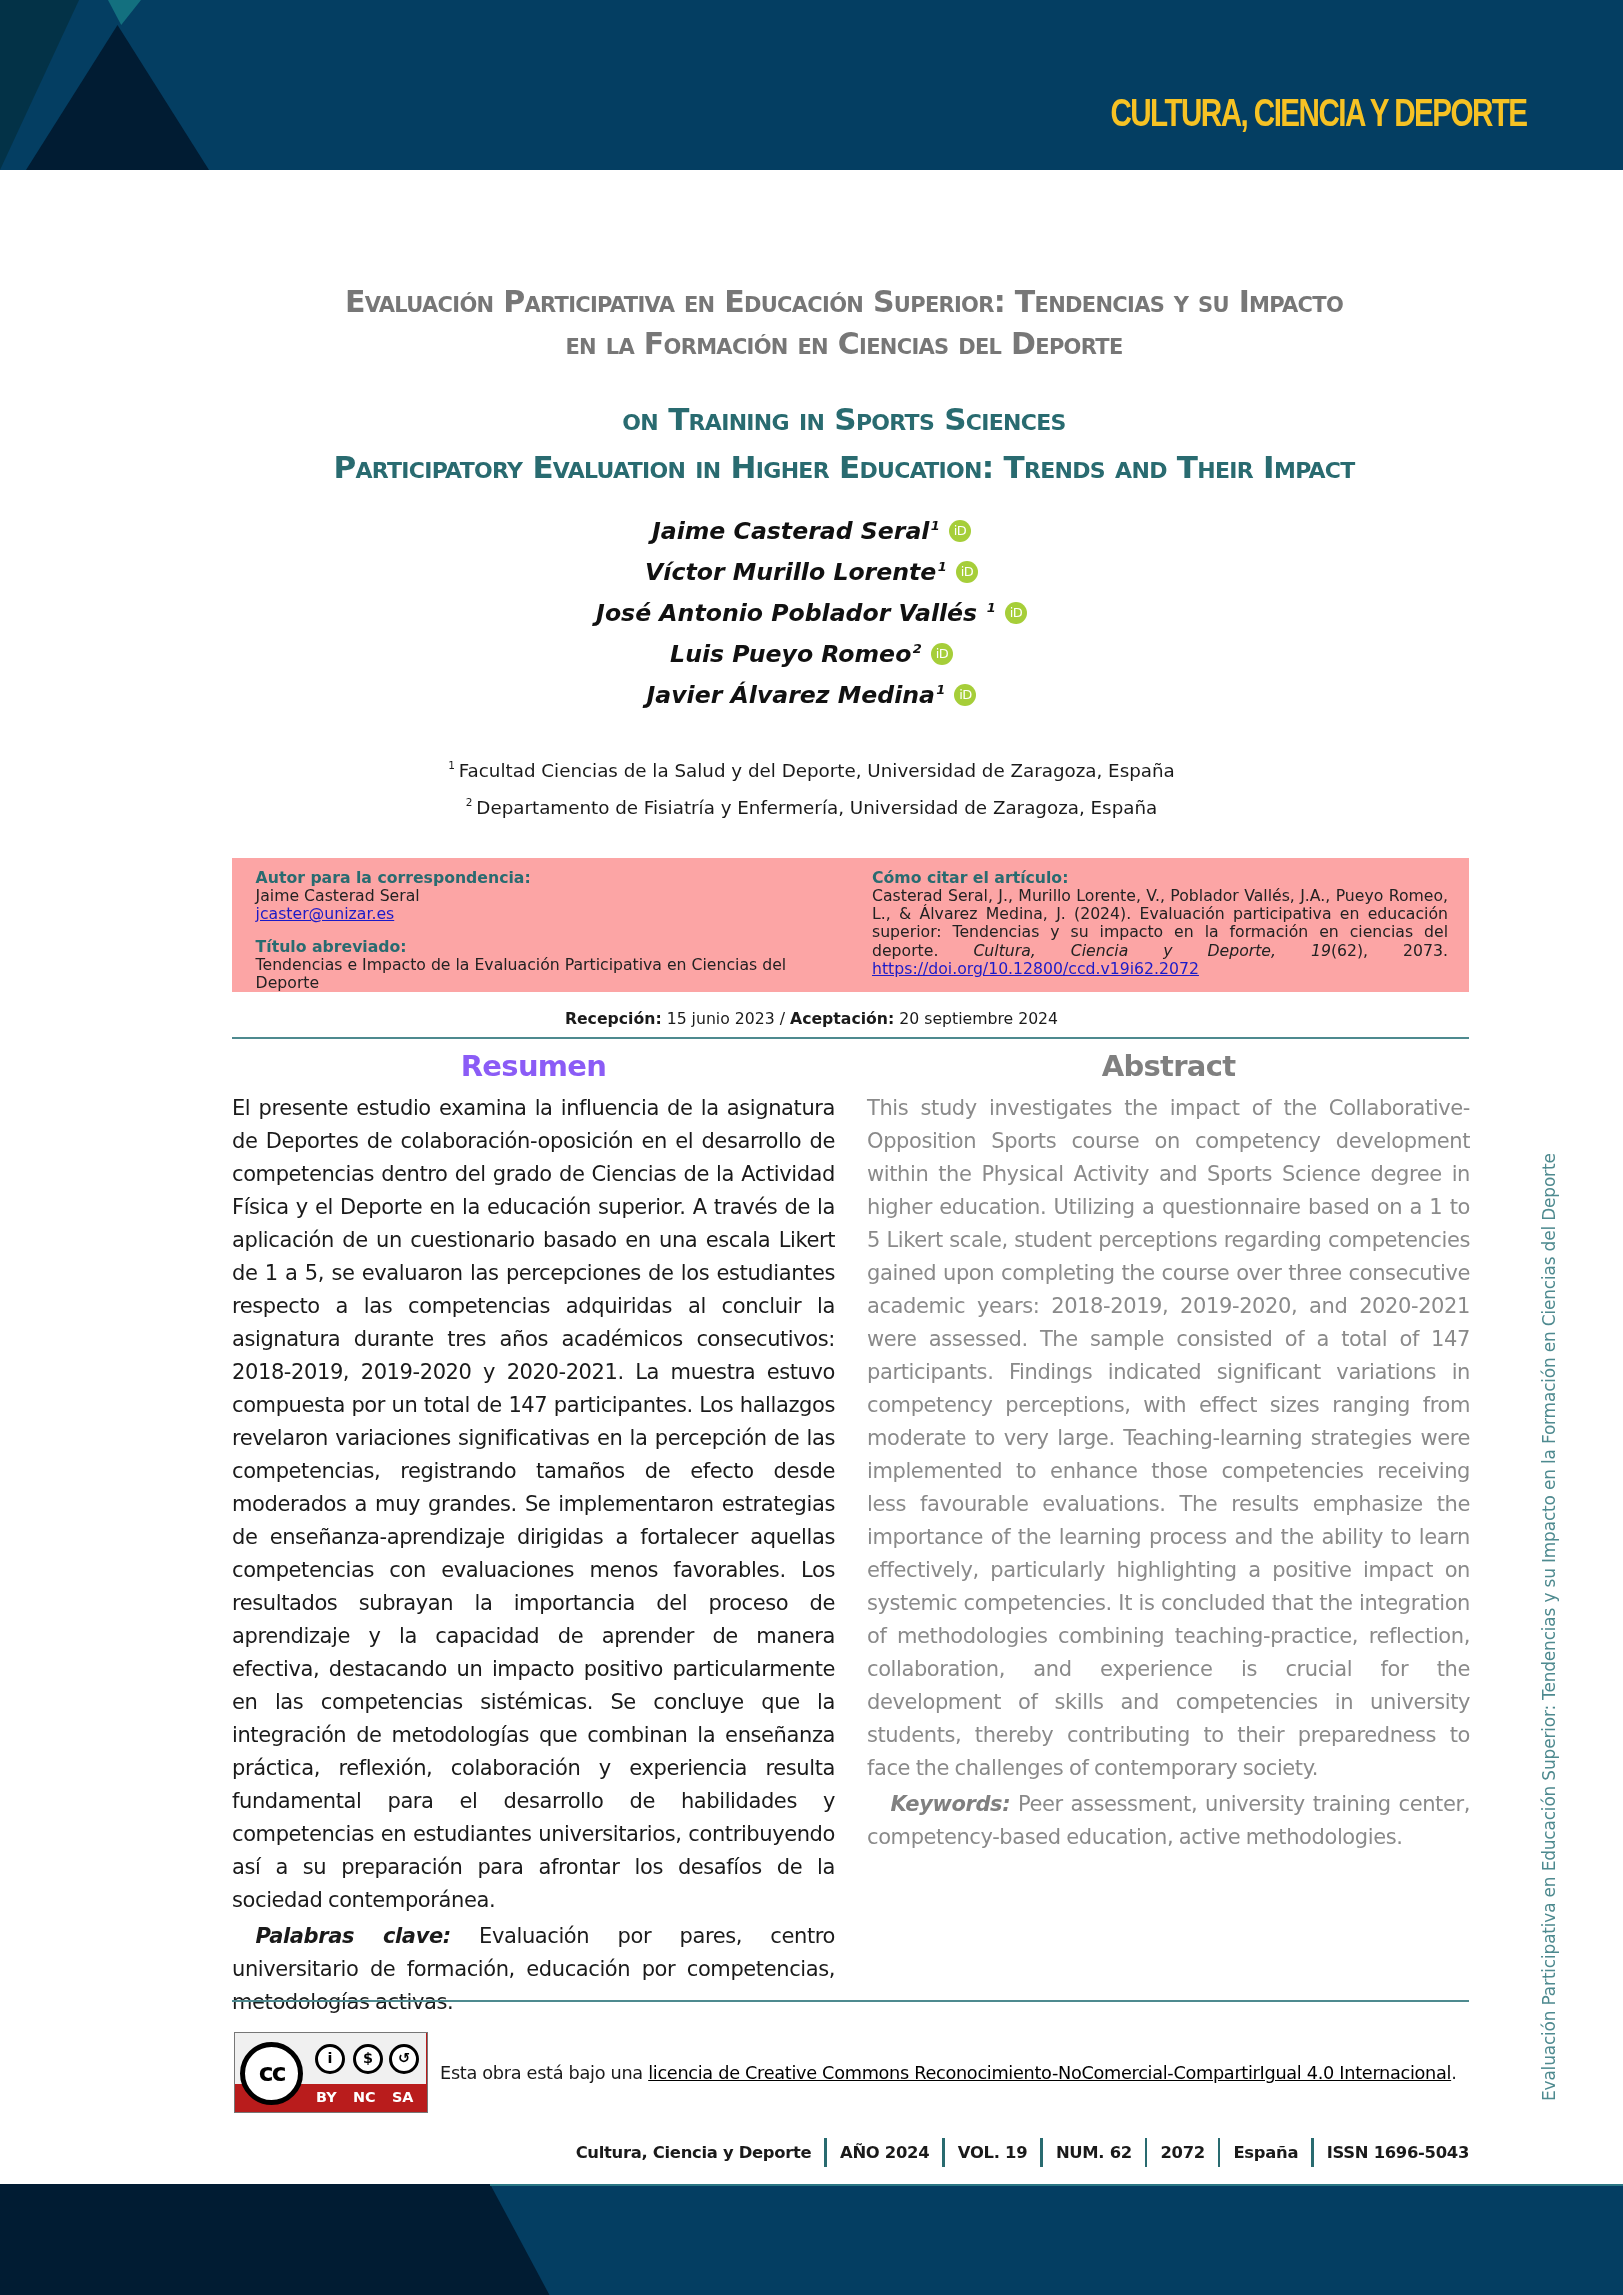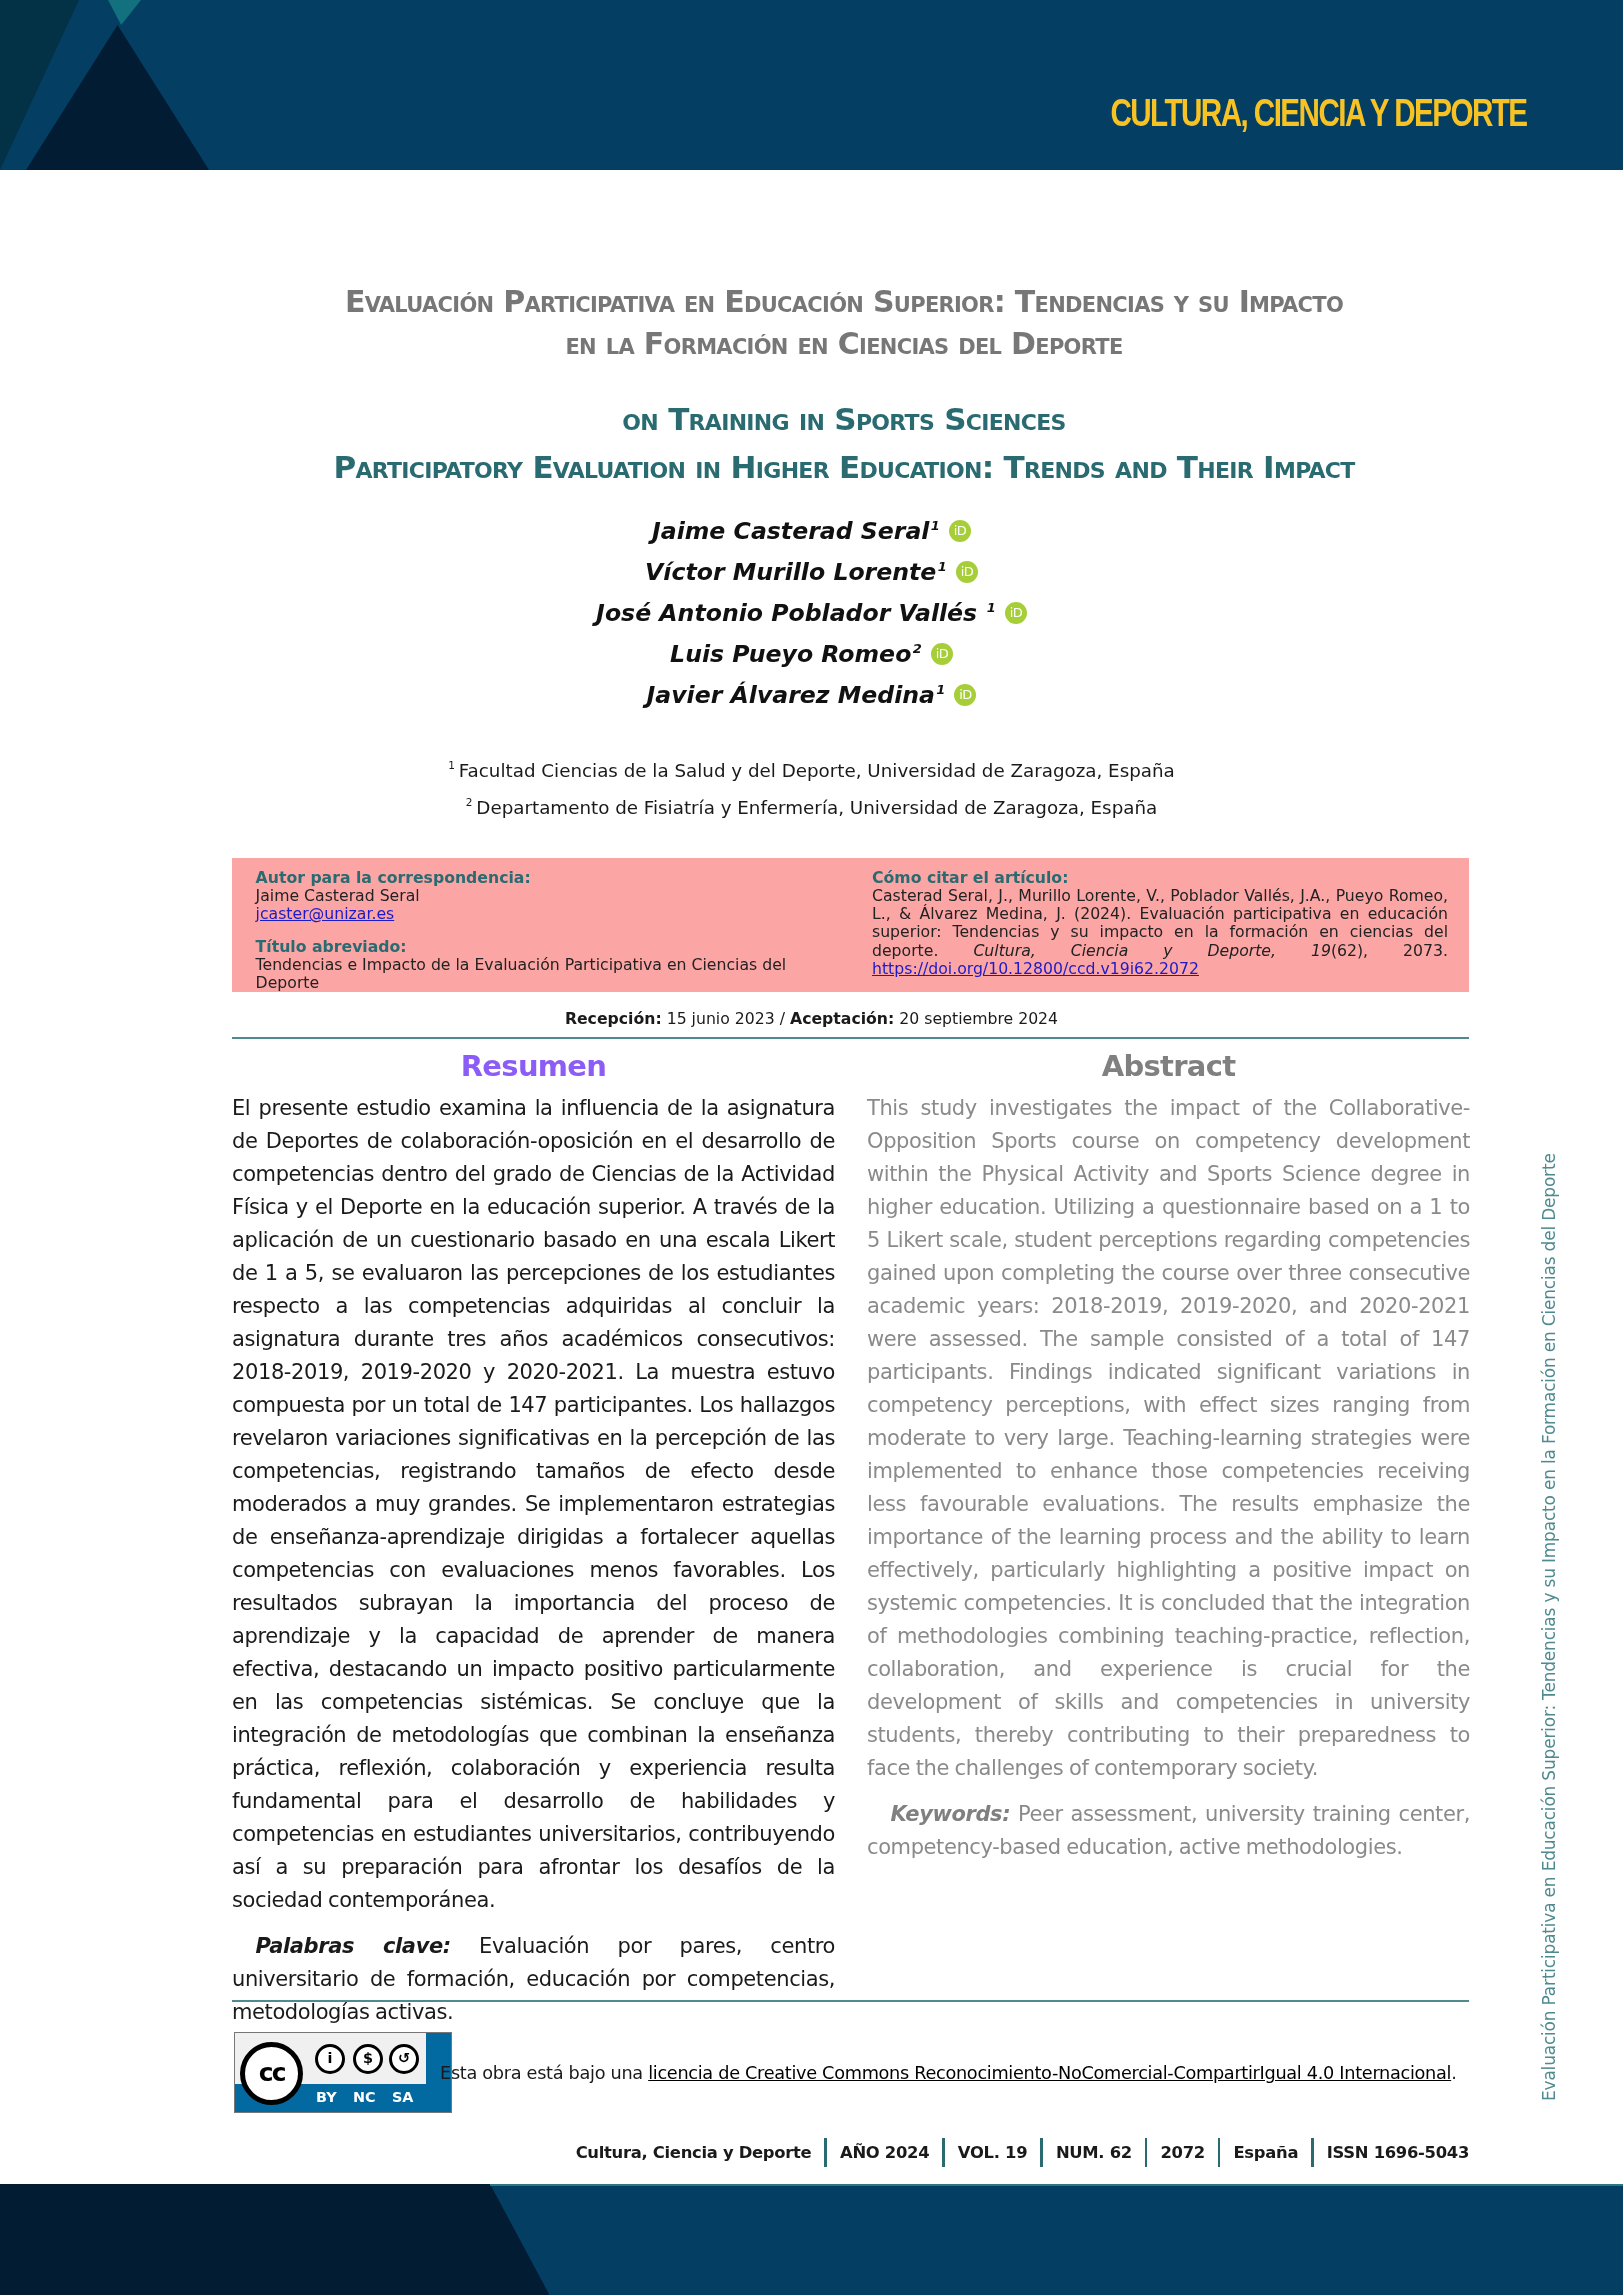--- a/index.html
+++ b/index.html
@@ -57,26 +57,26 @@
   .col { position: absolute; top: 1045px; width: 603px; }
   .col.left { left: 232px; }
   .col.right { left: 867px; }
   .col h2 { text-align: center; font-family: "DejaVu Sans", sans-serif; font-weight: bold; font-size: 29px;
     line-height: 42px; height: 42px; letter-spacing: -0.7px; }
   .col.left h2 { color: #8b5cf6; }
   .col.right h2 { color: #808080; }
   .col p { font-size: 21px; line-height: 33px; text-align: justify; margin-top: 5.2px; letter-spacing: -0.4px; word-spacing: -0.7px; }
   .col.left p { color: #1a1a1a; }
   .col.right p { color: #8a8a8a; }
-  .col p.kw { text-indent: 23.6px; margin-top: 13px; }
+  .col p.kw { text-indent: 23.6px; margin-top: 3px; }
   .kw-label { font-weight: bold; font-style: italic; }
   .col.right .kw-label { color: #808080; }
 
   
-  .cc-badge { position: absolute; left: 234px; top: 2032px; width: 218px; height: 81px; background: #0369a1;
+  .cc-badge { position: absolute; left: 234px; top: 2032px; width: 194px; height: 81px; background: #b91c1c;
     border: 1.3px solid #777; }
   .cc-badge .top { position: absolute; left: 0; top: 0; width: 191px; height: 51px; background: #f0f0f0; }
   .cc-badge .cc-circle { position: absolute; left: 5.2px; top: 9.2px; width: 63px; height: 63px; border-radius: 50%;
     background: #fff; border: 5.9px solid #000; text-align: center; line-height: 51px; font-weight: bold; font-size: 25px; color: #000; letter-spacing: -2px; }
   .cc-badge .ic { position: absolute; top: 10.5px; width: 30px; height: 30px; border-radius: 50%; background: #fff;
     border: 3.3px solid #000; text-align: center; line-height: 23.6px; font-weight: bold; font-size: 14.4px; color: #000; }
   .cc-badge .lab { position: absolute; top: 56px; color: #fff; font-weight: bold; font-size: 14.4px; }
   .license-text { position: absolute; left: 440px; top: 2063px; font-size: 17.7px; color: #1a1a1a; white-space: nowrap; letter-spacing: -0.3px; }
   .license-text a { color: #000000; text-decoration: underline; }
 

